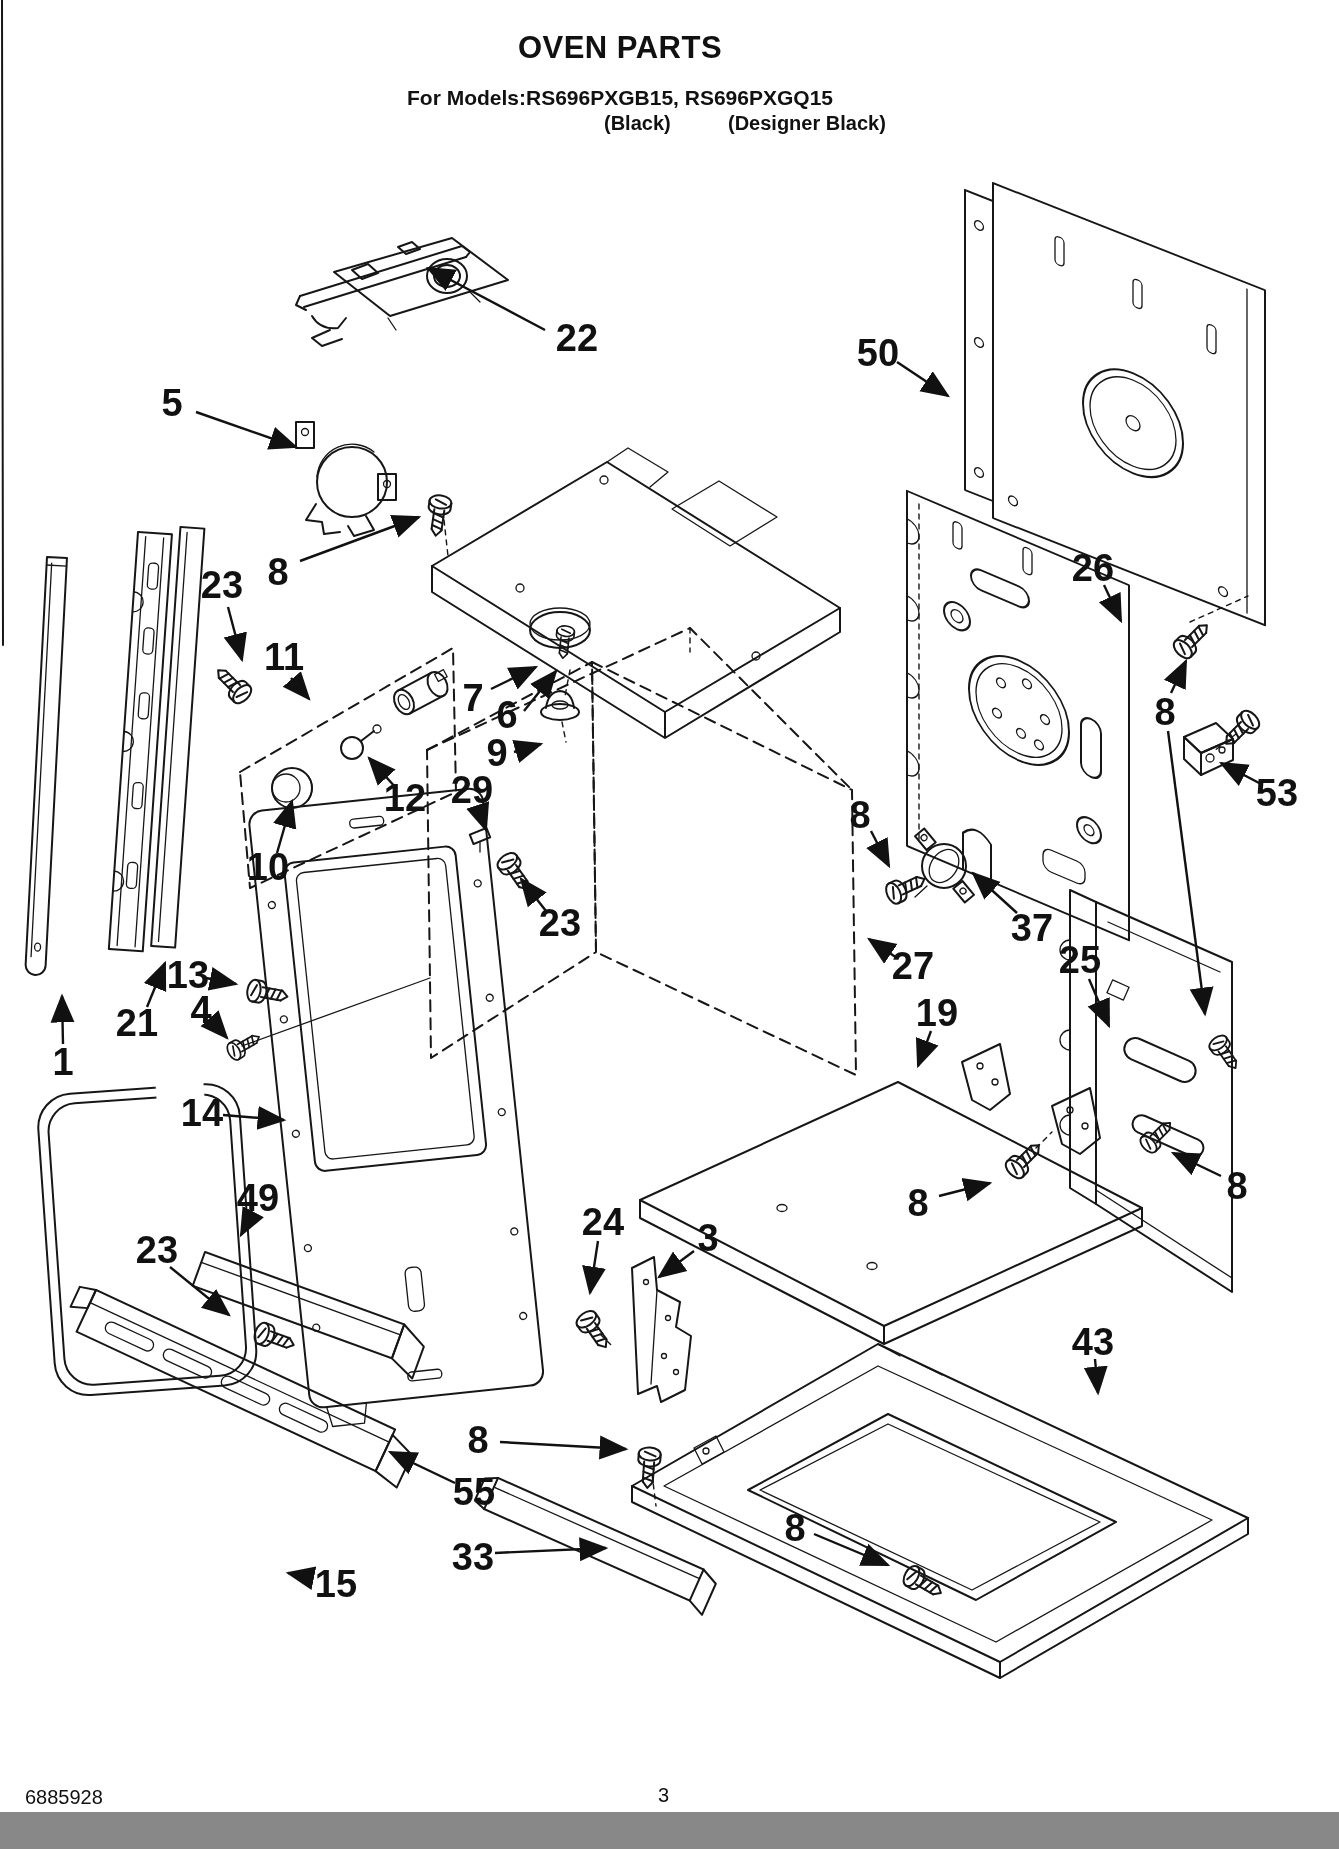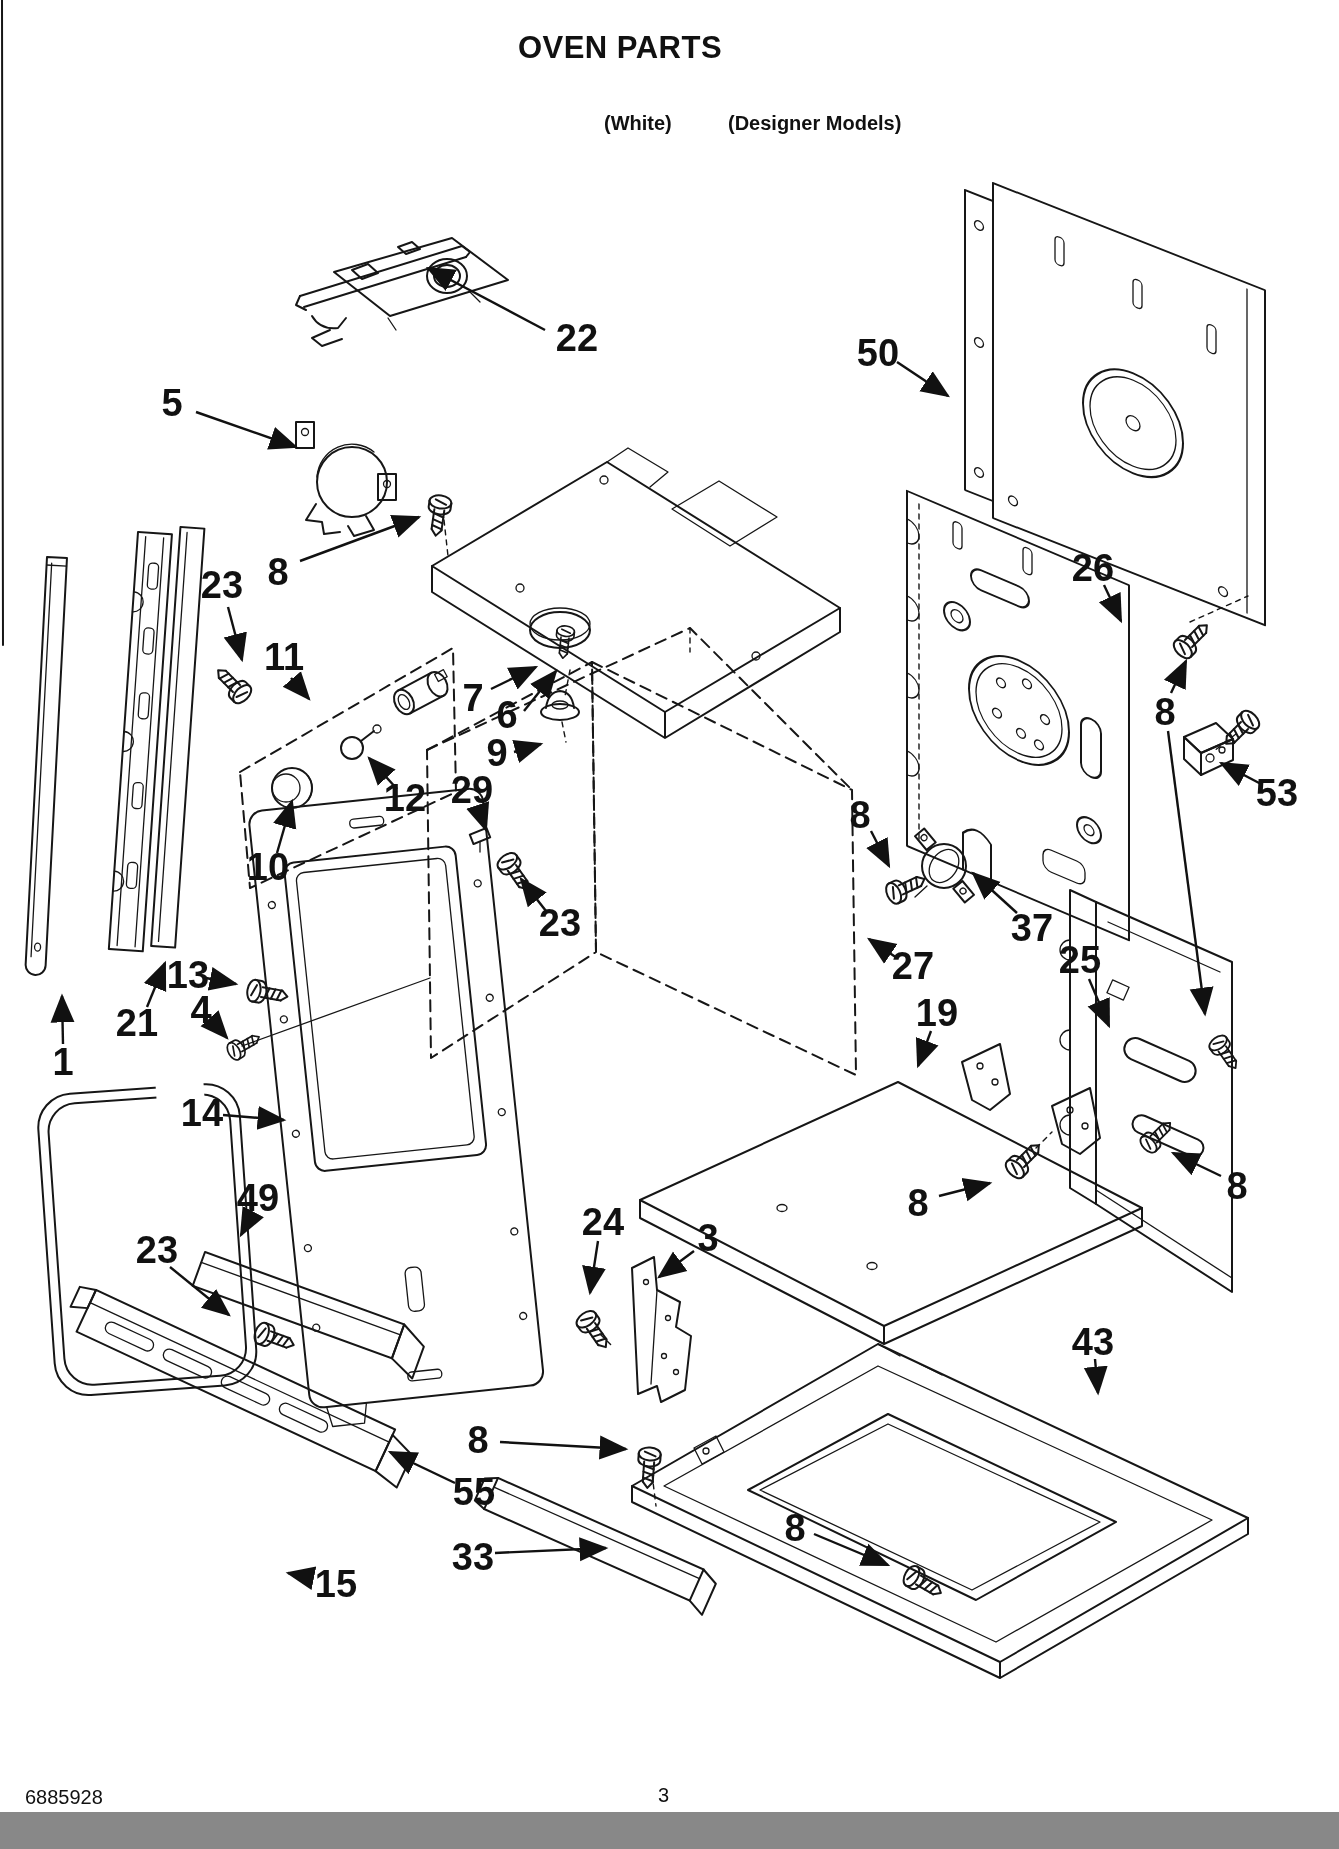--- a/index.html
+++ b/index.html
@@ -23,22 +23,23 @@
   .callout-num{font-family:"Liberation Sans",sans-serif;font-size:38px;font-weight:bold;fill:#111;
                text-anchor:middle;dominant-baseline:central;}
   .whitefill{fill:#fff;stroke:none;}
 </style>
 </head>
 <body>
 
 <div class="page">
 
   <div class="hdr hdr-title">OVEN PARTS</div>
-  <span class="finish finish-black">(White)</span>
-  <span class="finish finish-white">(Designer Models)</span>
+  <div class="hdr hdr-models">For Models:RS696PXGB15, RS696PXGQ15</div>
+  <span class="finish finish-black">(Black)</span>
+  <span class="finish finish-white">(Designer Black)</span>
 
   <svg class="diagram" width="1339" height="1849" viewBox="0 0 1339 1849">
     <defs>
       <marker id="arrowhead" markerWidth="13" markerHeight="13" refX="11" refY="6" orient="auto">
         <path d="M0,1 L12,6 L0,11 Z" fill="#111"></path>
       </marker>
       <pattern id="hatch" width="26" height="16" patternUnits="userSpaceOnUse" patternTransform="rotate(-16)">
         <path d="M3,10 L14,10" stroke="#3a3a3a" stroke-width="1.6"></path>
       </pattern>
       <g id="screw-sym">

